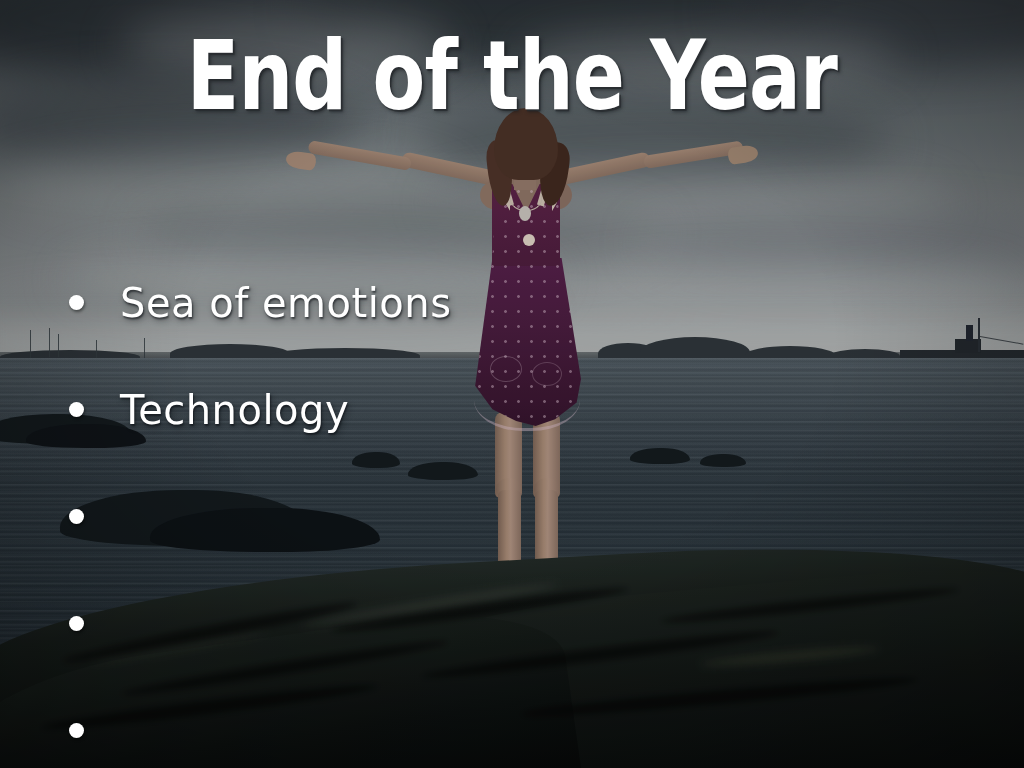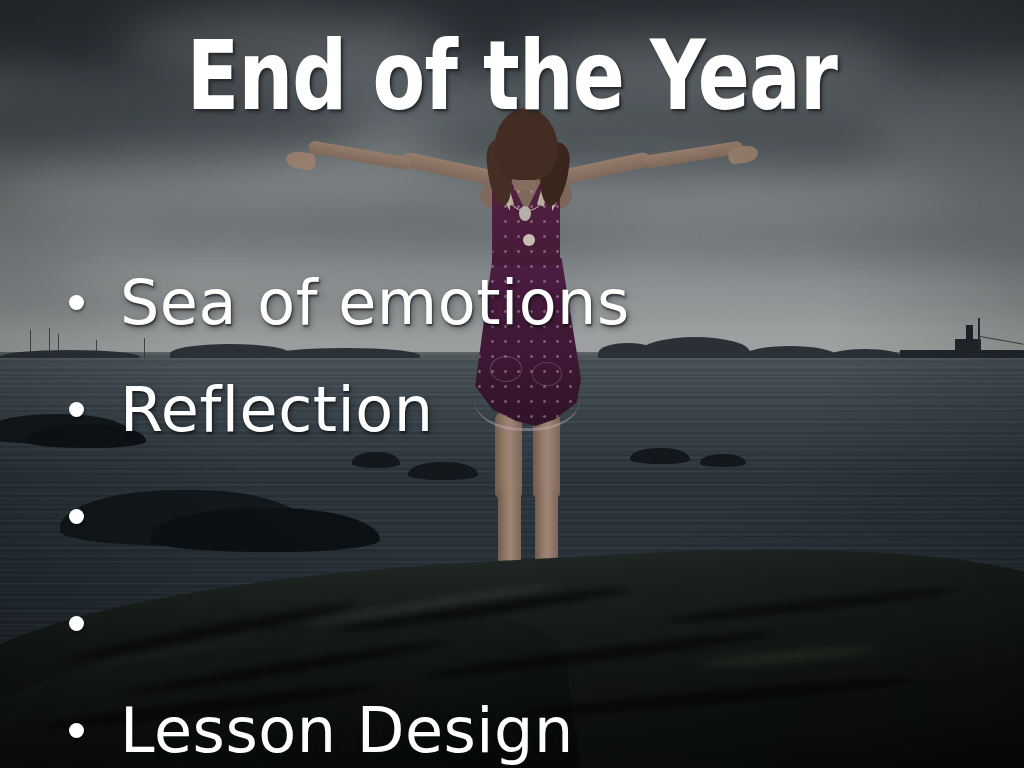--- a/index.html
+++ b/index.html
@@ -564,21 +564,21 @@
     height: 15px;
     border-radius: 50%;
     background: #ffffff;
     margin-right: 36px;
     margin-left: 7px;
     box-shadow: 1px 2px 3px rgba(0,0,0,.45);
   }
   .bullet-text {
     font-family: "DejaVu Sans", sans-serif;
     font-weight: 400;
-    font-size: 62px;
+    font-size: 40px;
     line-height: 58px;
     color: #ffffff;
     letter-spacing: 0.5px;
     text-shadow:
       1px 2px 2px rgba(10,14,18,.60),
       2px 3px 6px rgba(10,14,18,.40);
     white-space: nowrap;
   }
 </style>
 </head>
@@ -710,28 +710,27 @@
 
     <div class="slide-title">End of the Year</div>
 
     <ul class="bullets">
       <li class="bullet-row">
         <span class="bullet-dot"></span>
         <span class="bullet-text">Sea of emotions</span>
       </li>
       <li class="bullet-row">
         <span class="bullet-dot"></span>
-        <span class="bullet-text">Reflection</span>
+        <span class="bullet-text">Technology</span>
       </li>
       <li class="bullet-row">
         <span class="bullet-dot"></span>
       </li>
       <li class="bullet-row">
         <span class="bullet-dot"></span>
       </li>
       <li class="bullet-row">
         <span class="bullet-dot"></span>
-        <span class="bullet-text">Lesson Design</span>
       </li>
     </ul>
 
   </div>
 </div>
 
 </body></html>

